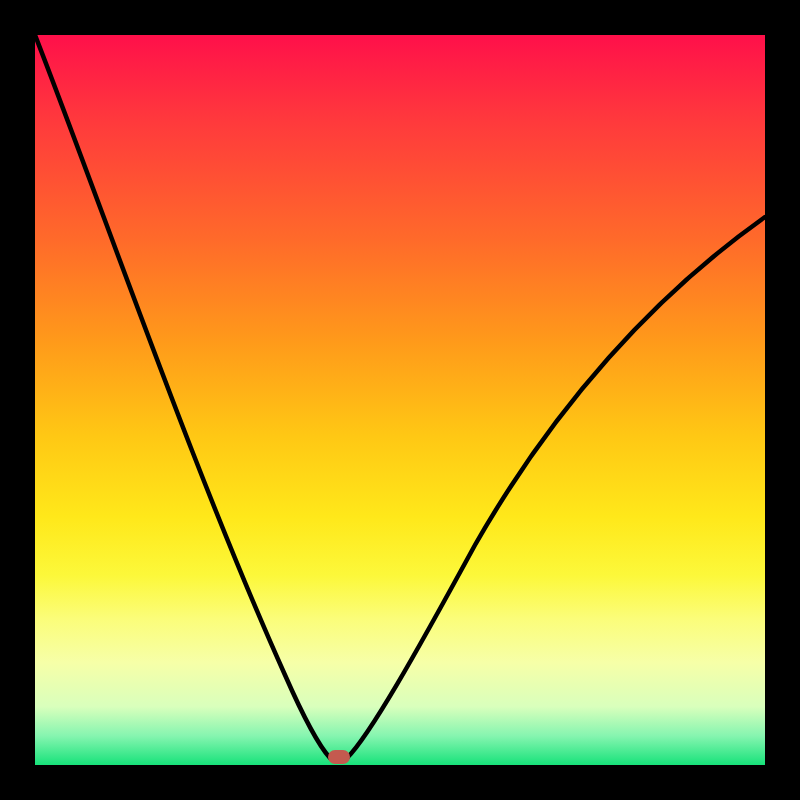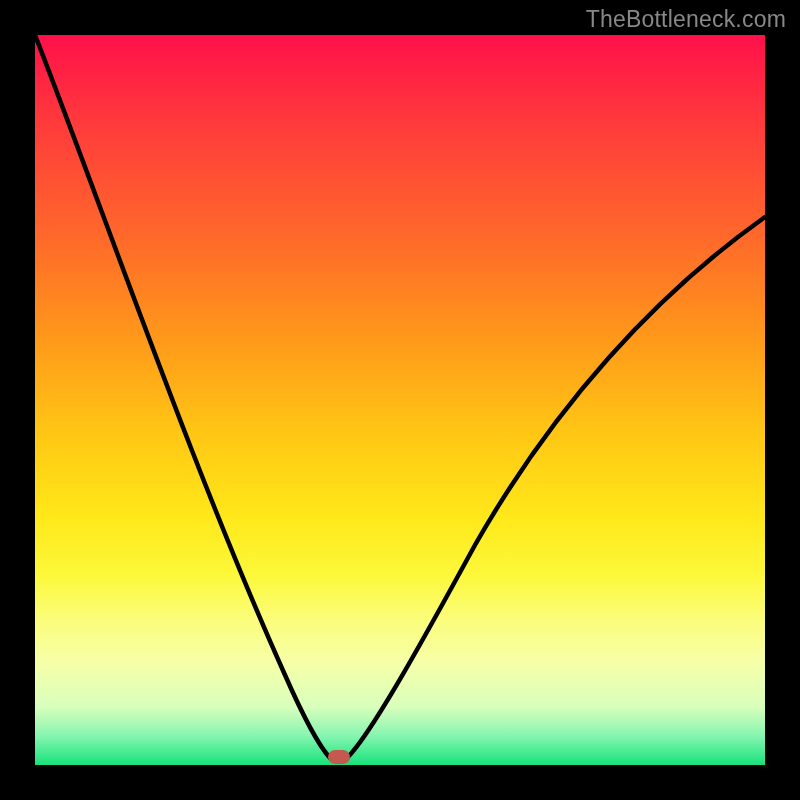--- a/index.html
+++ b/index.html
@@ -64,21 +64,20 @@
     background: #c45a4f;
     z-index: 25;
     left: 328px;
     top: 750px;
   }
 </style>
 </head>
 <body>
 
 <div class="container">
-  <div class="watermark">TheBottleneck.com</div>
 
   <div class="plot-area"></div>
 
   <svg class="curve" viewBox="0 0 730 730" preserveAspectRatio="none">
     <path d="M 0 0
          C 70 180, 160 440, 250 640
          C 272 690, 285 712, 295 723
          L 312 723
          C 335 700, 380 620, 440 510
          C 520 370, 620 260, 730 182" fill="none" stroke="#000000" stroke-width="4.5" stroke-linecap="round"></path>

